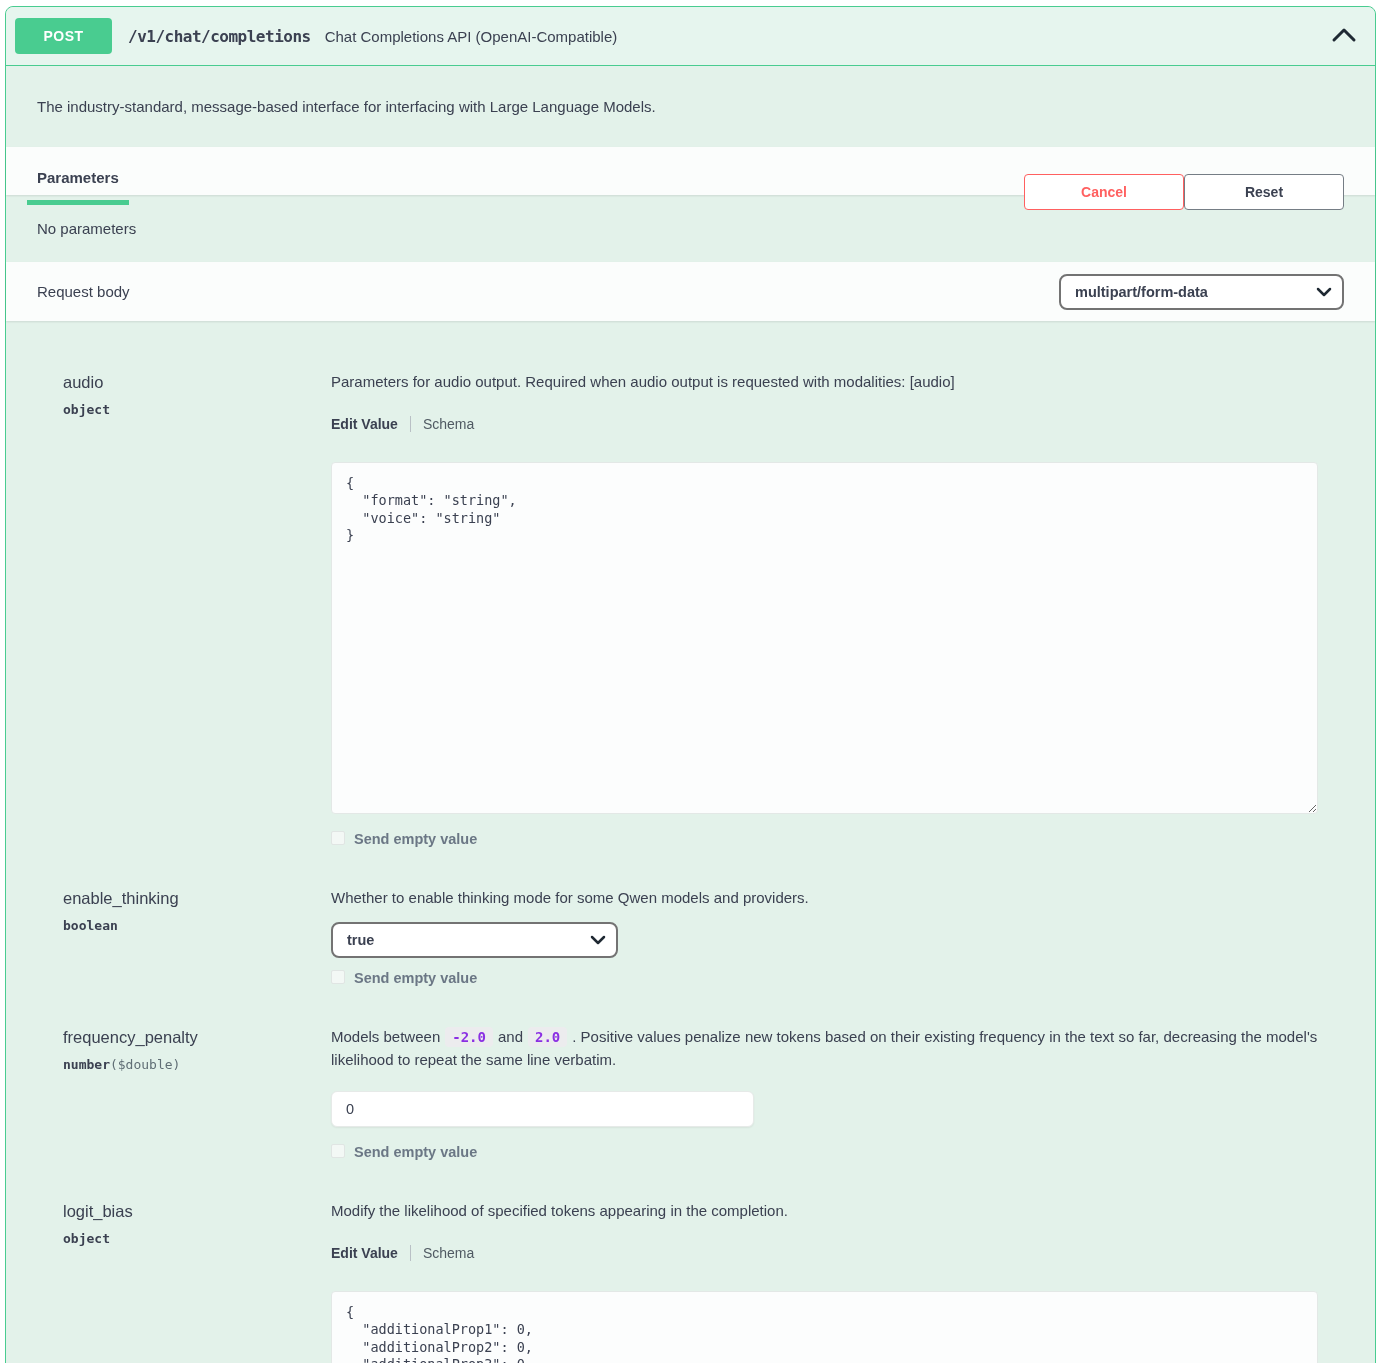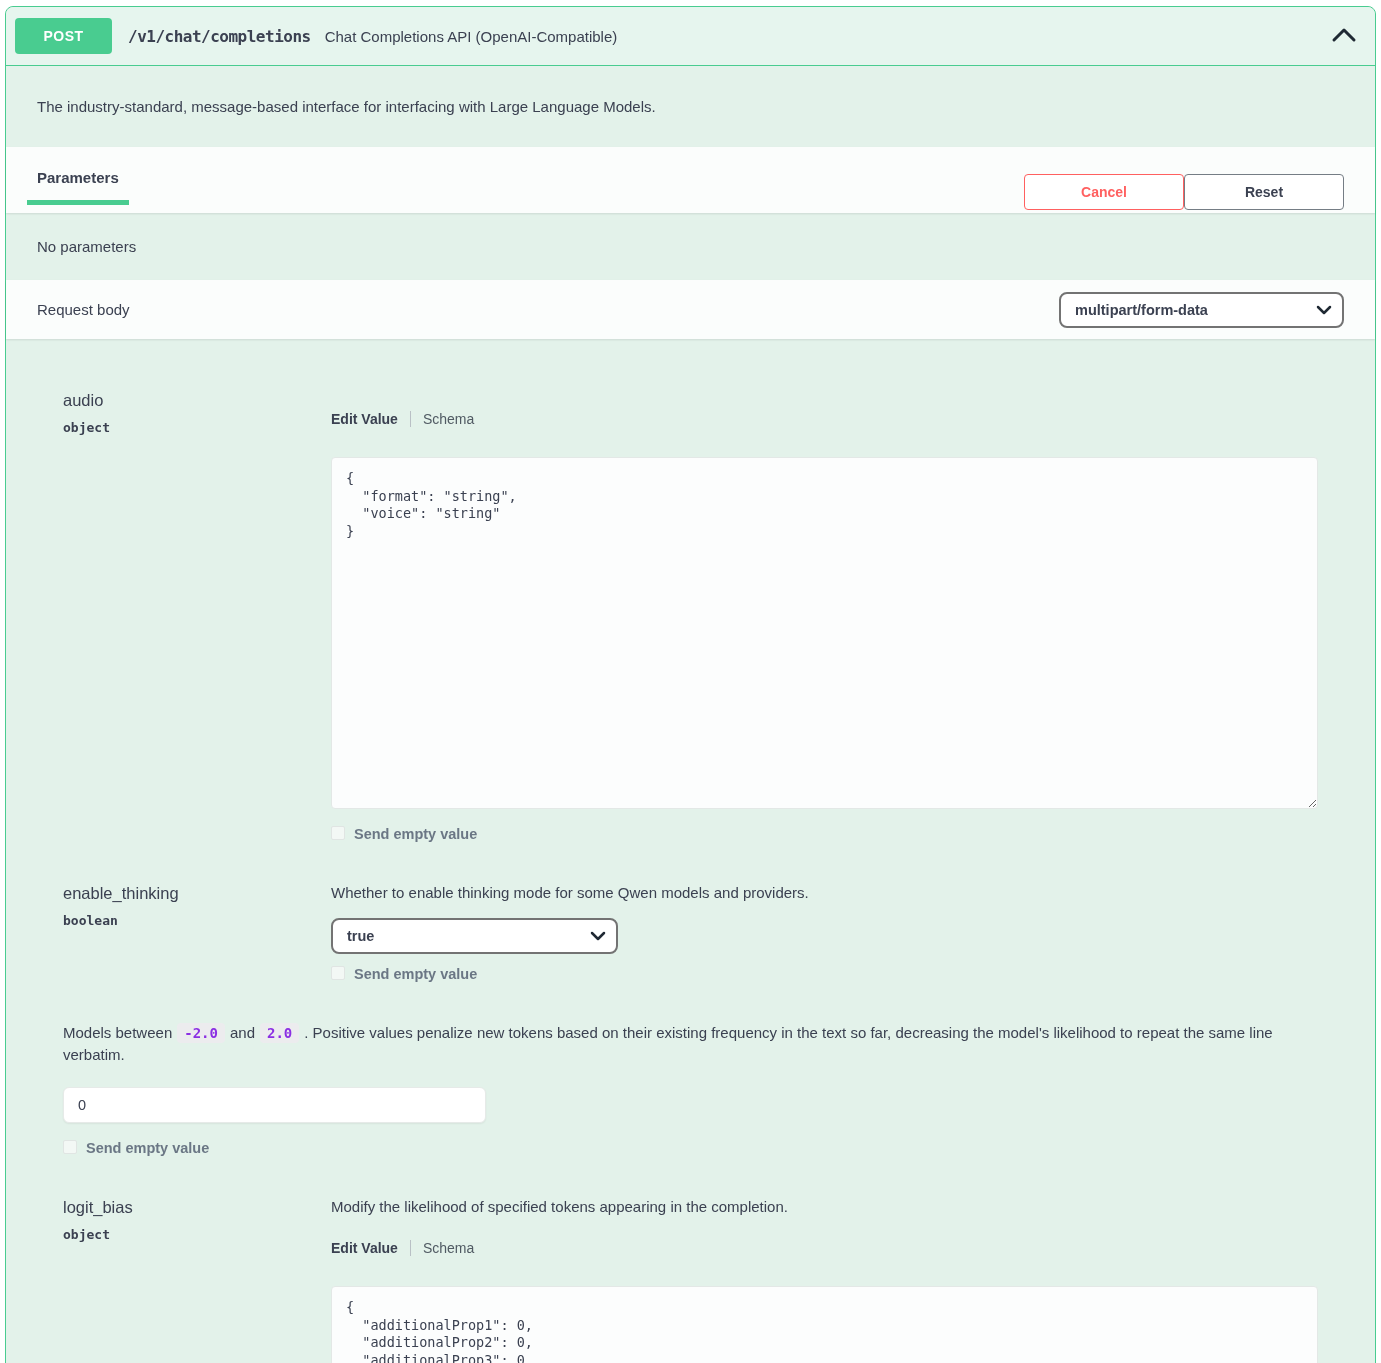--- a/index.html
+++ b/index.html
@@ -75,21 +75,21 @@
 
   
   .section-header {
     background: #fbfdfc;
     box-shadow: 0 1px 2px rgba(0,0,0,.1);
     display: flex;
     align-items: center;
     position: relative;
     z-index: 2;
   }
-  .params-header { padding: 18px 31px 0 31px; height: 66px; align-items: flex-start; }
+  .params-header { padding: 18px 31px 0 31px; height: 48px; align-items: flex-start; }
   .tab-parameters {
     font-size: 15px;
     font-weight: bold;
     color: #3b4151;
     padding: 4px 10px 14px 10px;
     margin-left: -10px;
     border-bottom: 5px solid #49cc90;
     cursor: pointer;
   }
   .header-actions { margin-left: auto; display: flex; margin-top: 9px; }
@@ -269,20 +269,21 @@
   </div>
 
   <div class="body-content">
 
     <div class="param-row">
       <div class="param-left">
         <div class="param-name">audio</div>
         <div class="param-type">object</div>
       </div>
       <div class="param-right">
+        <div class="param-desc">Parameters for audio output. Required when audio output is requested with modalities: [audio]</div>
         <div class="model-tabs">
           <span class="tab-edit">Edit Value</span>
           <span class="tab-schema">Schema</span>
         </div>
         <textarea class="json-textarea ta-audio" spellcheck="false" style="">{
   "format": "string",
   "voice": "string"
 }</textarea>
         <div class="send-empty">
           <input type="checkbox" disabled="" style="">
@@ -309,20 +310,24 @@
           </span>
         </span>
         <div class="send-empty" style="margin-top:12px;">
           <input type="checkbox" disabled="" style="">
           <label>Send empty value</label>
         </div>
       </div>
     </div>
 
     <div class="param-row">
+      <div class="param-left">
+        <div class="param-name">frequency_penalty</div>
+        <div class="param-type"><span>number</span><span class="param-format">($double)</span></div>
+      </div>
       <div class="param-right">
         <div class="param-desc">
           <span>Models between</span><span class="code-badge">-2.0</span><span>and</span><span class="code-badge">2.0</span><span>. Positive values penalize new tokens based on their existing frequency in the text so far, decreasing the model's likelihood to repeat the same line verbatim.</span>
         </div>
         <input class="number-input" type="text" value="0" style="">
         <div class="send-empty">
           <input type="checkbox" disabled="" style="">
           <label>Send empty value</label>
         </div>
       </div>

